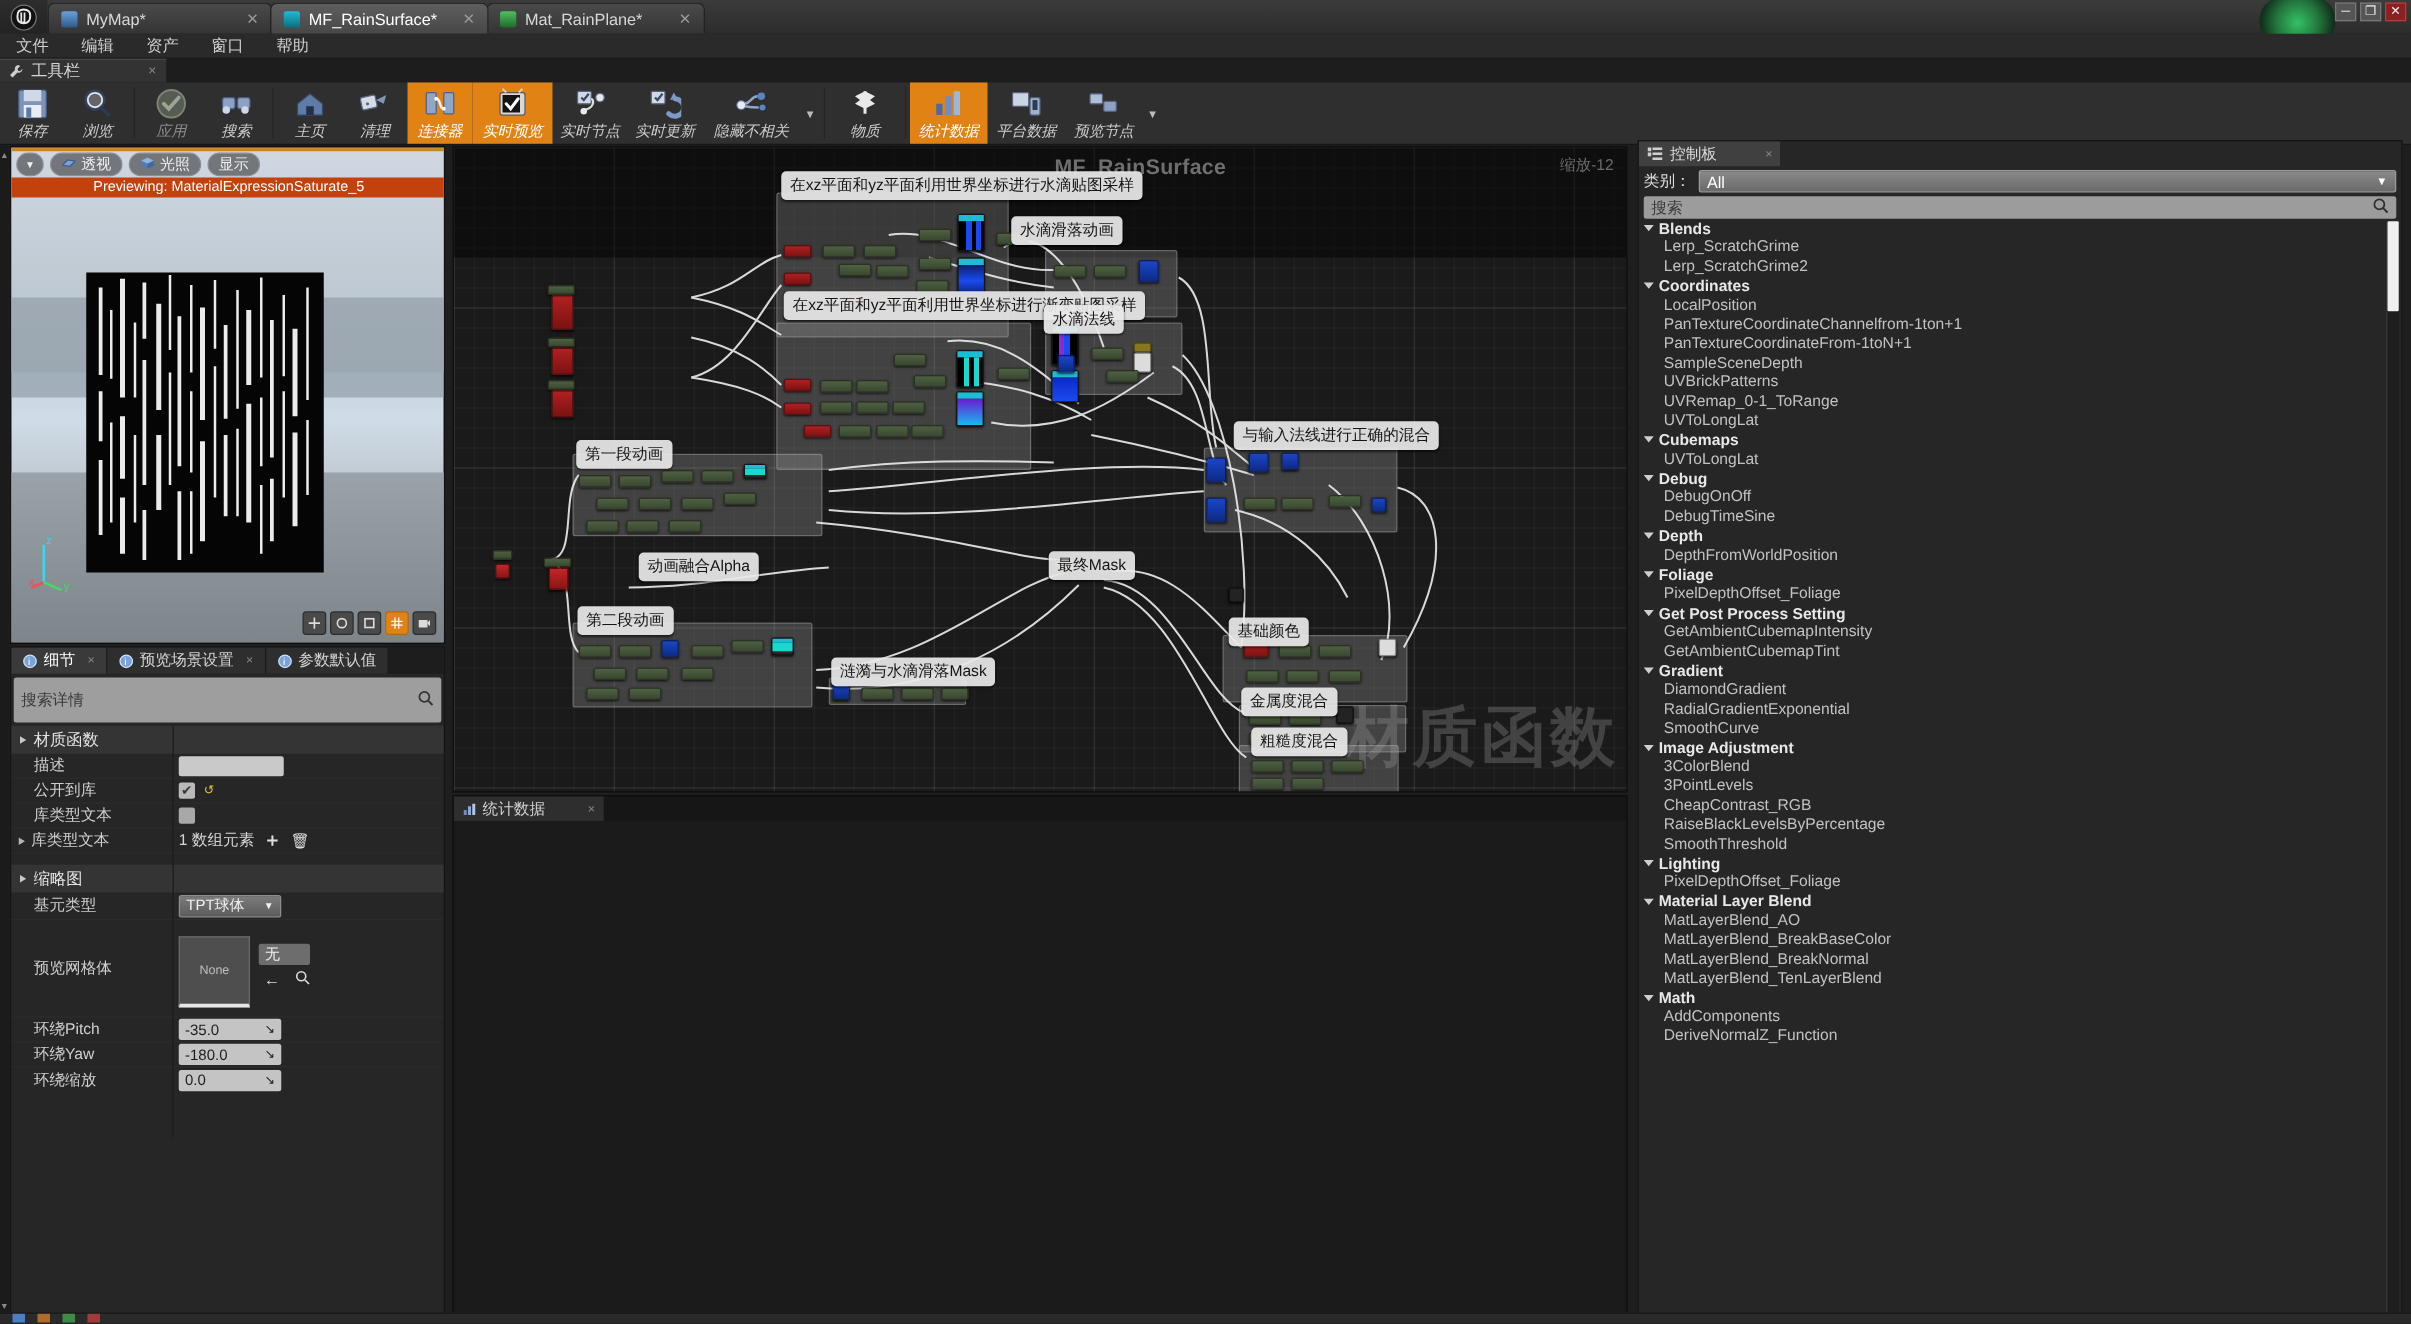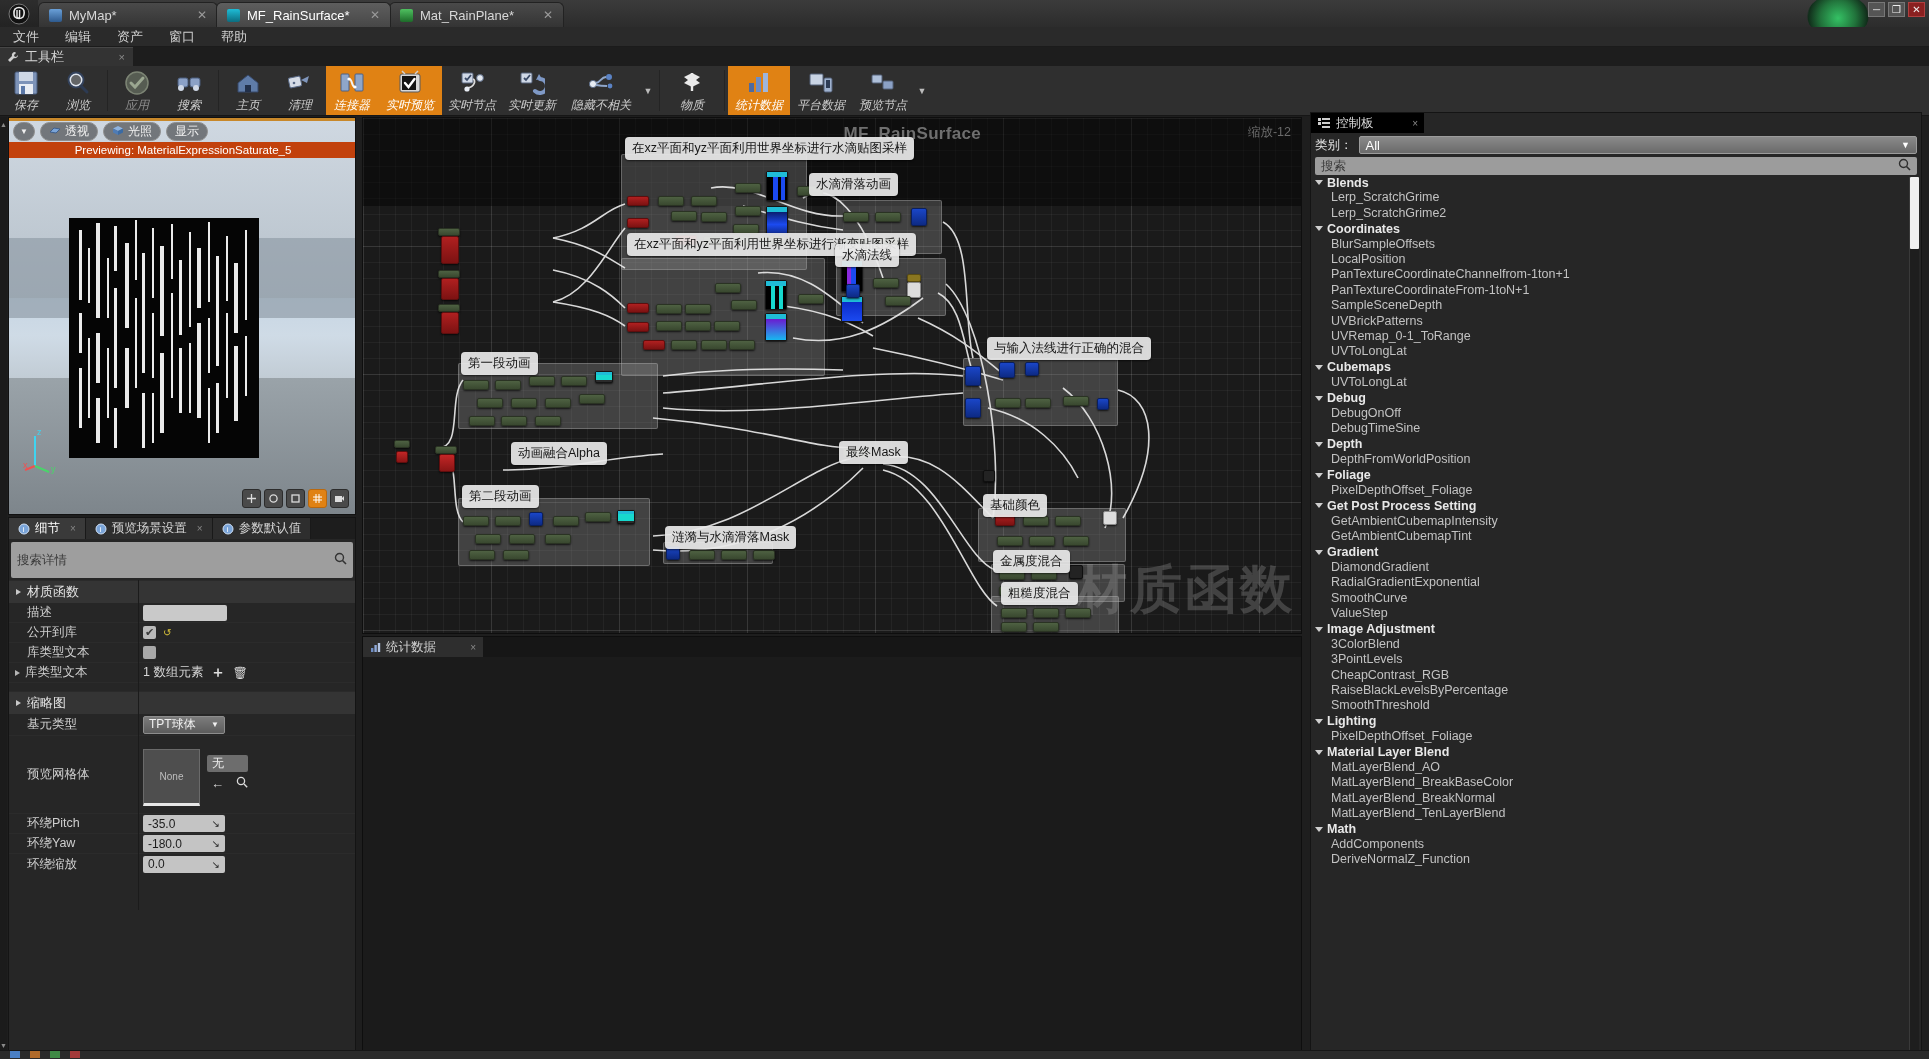--- a/index.html
+++ b/index.html
@@ -231,21 +231,21 @@
   }
   .stats-tab .x{margin-left:auto;margin-right:7px;color:#8a8a8a;font-size:10px}
   .stats-body{position:absolute;left:0;top:20px;right:0;bottom:0;background:#1b1b1b}
 
   
   .palette{
     position:absolute;left:1310px;top:112px;width:612px;height:940px;background:#262626;
     border:1px solid #141414;overflow:hidden;
   }
   .pal-tab{
-    height:20px;width:113px;background:#000000;display:flex;align-items:center;gap:6px;
+    height:20px;width:113px;background:#404040;display:flex;align-items:center;gap:6px;
     padding-left:7px;font-size:12.5px;color:#ddd;text-align:center;
   }
   .pal-tab .x{margin-left:auto;margin-right:6px;color:#8a8a8a;font-size:10px}
   .pal-cat{
     height:20px;display:flex;align-items:center;gap:6px;padding:0 4px;margin-top:2px;
   }
   .pal-cat .cl{font-size:12.5px;color:#e0e0e0;white-space:nowrap}
   .pal-combo{
     flex:1;height:18px;background:linear-gradient(#8a8a8a,#6a6a6a);border:1px solid #9c9c9c;
     border-radius:2px;display:flex;align-items:center;padding:0 6px;color:#fff;font-size:13px;
@@ -1015,21 +1015,20 @@
         <div class="pl-head">
           <span class="ar"></span>
           <span>Blends</span>
         </div>
         <div class="pl-item">Lerp_ScratchGrime</div>
         <div class="pl-item">Lerp_ScratchGrime2</div>
         <div class="pl-head">
           <span class="ar"></span>
           <span>Coordinates</span>
         </div>
-        <div class="pl-item">BlurSampleOffsets</div>
         <div class="pl-item">LocalPosition</div>
         <div class="pl-item">PanTextureCoordinateChannelfrom-1ton+1</div>
         <div class="pl-item">PanTextureCoordinateFrom-1toN+1</div>
         <div class="pl-item">SampleSceneDepth</div>
         <div class="pl-item">UVBrickPatterns</div>
         <div class="pl-item">UVRemap_0-1_ToRange</div>
         <div class="pl-item">UVToLongLat</div>
         <div class="pl-head">
           <span class="ar"></span>
           <span>Cubemaps</span>
@@ -1057,21 +1056,20 @@
         </div>
         <div class="pl-item">GetAmbientCubemapIntensity</div>
         <div class="pl-item">GetAmbientCubemapTint</div>
         <div class="pl-head">
           <span class="ar"></span>
           <span>Gradient</span>
         </div>
         <div class="pl-item">DiamondGradient</div>
         <div class="pl-item">RadialGradientExponential</div>
         <div class="pl-item">SmoothCurve</div>
-        <div class="pl-item">ValueStep</div>
         <div class="pl-head">
           <span class="ar"></span>
           <span>Image Adjustment</span>
         </div>
         <div class="pl-item">3ColorBlend</div>
         <div class="pl-item">3PointLevels</div>
         <div class="pl-item">CheapContrast_RGB</div>
         <div class="pl-item">RaiseBlackLevelsByPercentage</div>
         <div class="pl-item">SmoothThreshold</div>
         <div class="pl-head">

